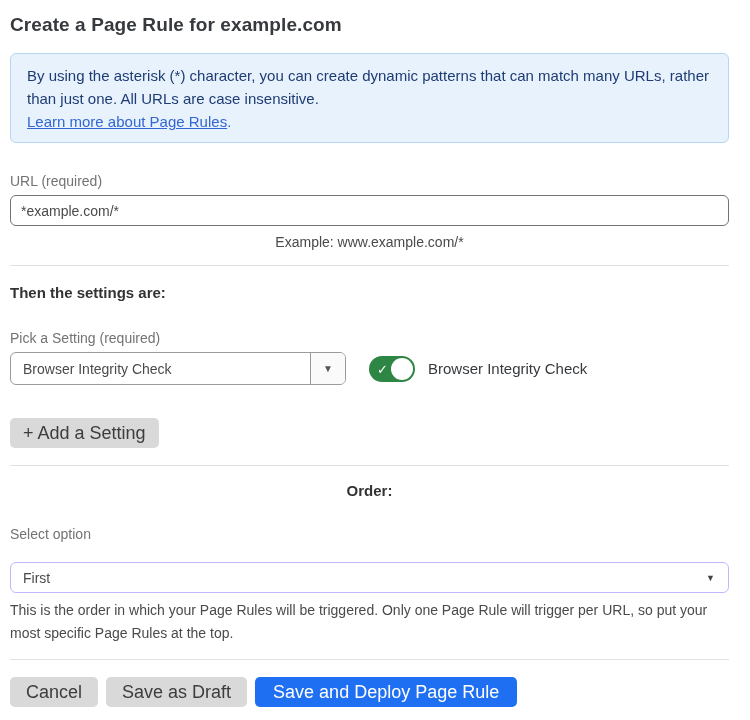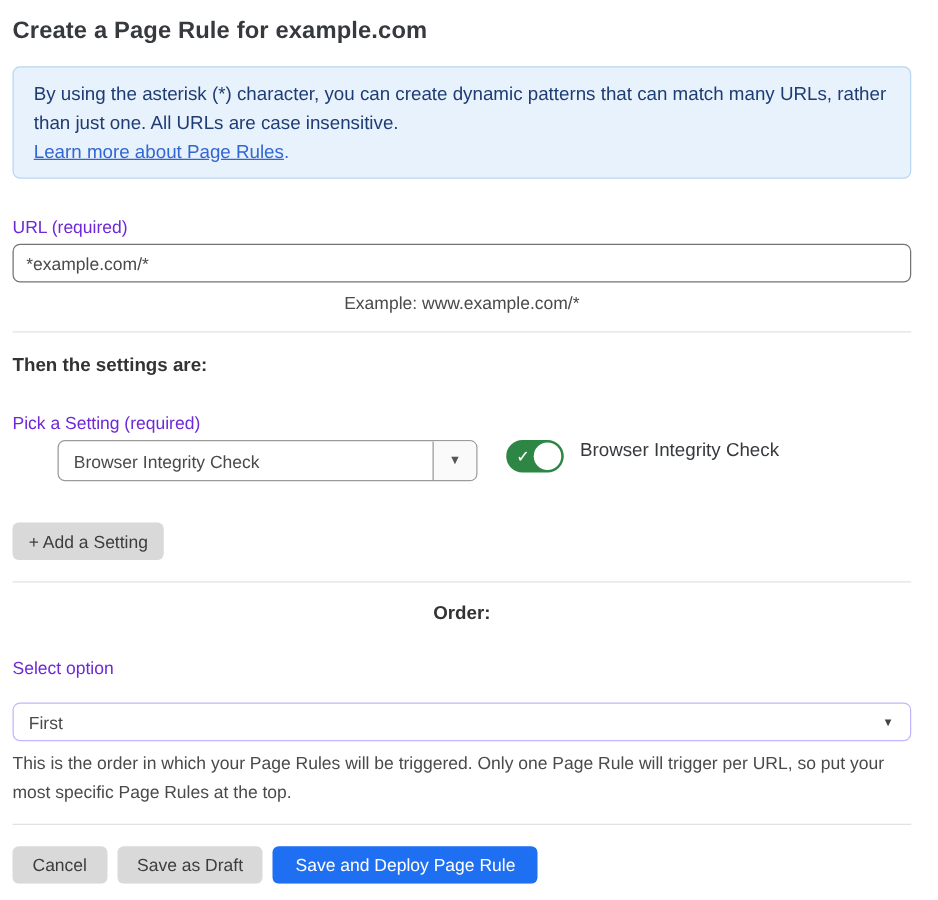--- a/index.html
+++ b/index.html
@@ -27,21 +27,21 @@
   }
   .info-box .info-heading { font-weight: bold; }
   .info-box a.info-link {
     color: #3266d3;
     text-decoration: underline;
     cursor: pointer;
   }
   .info-box .info-link-suffix { color: #3266d3; }
   .field-label {
     font-size: 14px;
-    color: #6d28d9;
+    color: #737373;
   }
   .url-label { margin-top: 30px; }
   .text-input {
     margin-top: 6px;
     width: 100%;
     height: 31px;
     border: 1px solid #737373;
     border-radius: 6px;
     padding: 0 10px;
     font-family: "Liberation Sans", sans-serif;
@@ -67,21 +67,21 @@
   .section-heading {
     font-size: 15px;
     font-weight: bold;
     color: #333333;
   }
   .settings-heading { margin-top: 18px; }
   .pick-label { margin-top: 29px; }
   .settings-row {
     margin-top: 6px;
     display: flex;
-    margin-left: 36px;
+    align-items: center;
   }
   .setting-select {
     width: 336px;
     height: 33px;
     border: 1px solid #9b9b9b;
     border-radius: 6px;
     background: #ffffff;
     display: flex;
     align-items: stretch;
     overflow: hidden;
@@ -139,21 +139,21 @@
     color: #36393d;
   }
   .btn {
     display: inline-flex;
     align-items: center;
     justify-content: center;
     height: 30px;
     border: none;
     border-radius: 5px;
     font-family: "Liberation Sans", sans-serif;
-    font-size: 14px;
+    font-size: 18px;
     cursor: pointer;
   }
   .btn-secondary {
     background: #d9d9d9;
     color: #3d3d3d;
     padding: 0 16px;
   }
   .btn-primary {
     background: #1f6ff2;
     color: #ffffff;

